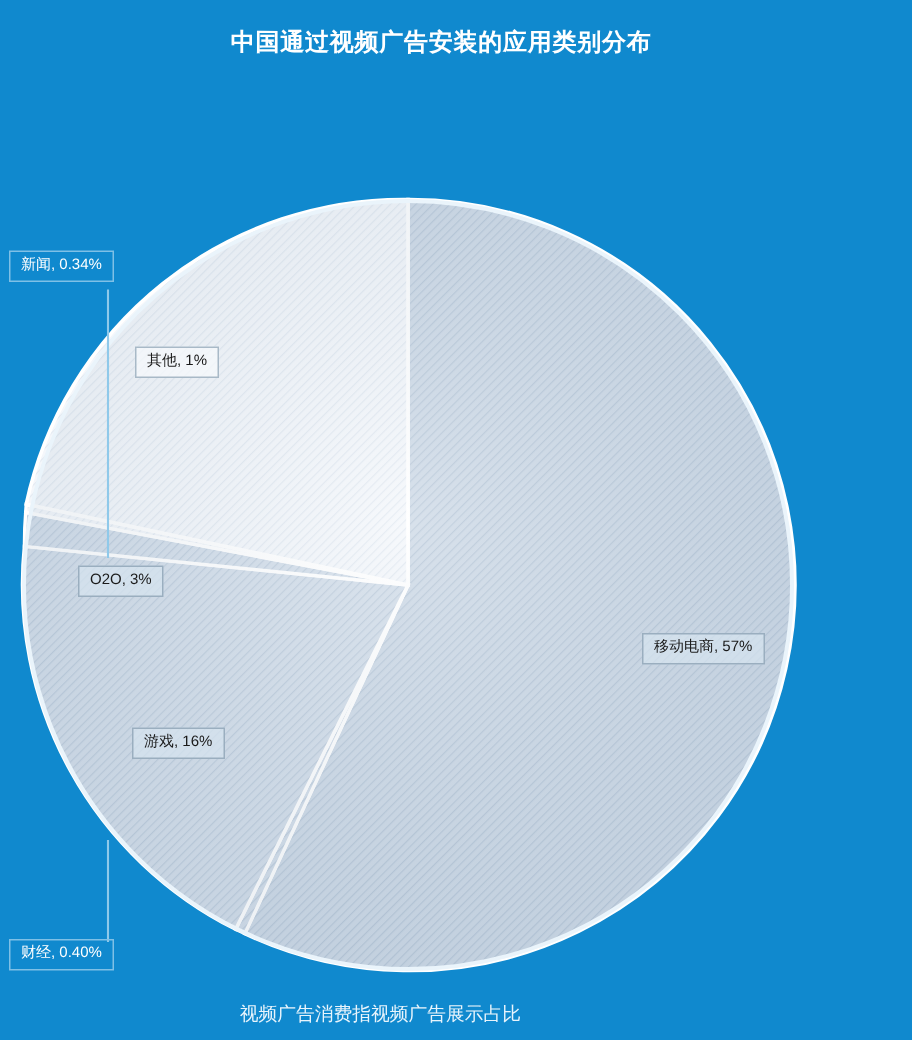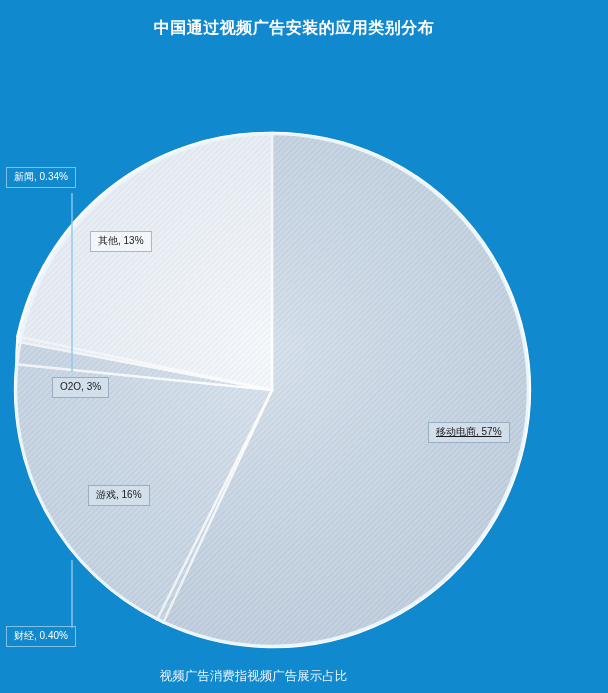--- a/index.html
+++ b/index.html
@@ -120,25 +120,25 @@
     <circle cx="272" cy="390" r="256" fill="none" stroke="#eaf4fb" stroke-width="2.6"></circle>
 
     <g>
       <line x1="72" y1="193" x2="72" y2="372" stroke="#8fc9ea" stroke-width="1.4"></line>
       <line x1="72" y1="560" x2="72" y2="628" stroke="#8fc9ea" stroke-width="1.4"></line>
     </g>
   </svg>
 
   <div class="data-label on-blue" style="left:6px; top:167px;">新闻, 0.34%</div>
 
-  <div class="data-label on-pie-light" style="left:90px; top:231px;">其他, 13%</div>
+  <div class="data-label on-pie-light" style="left:90px; top:231px;">其他, 1%</div>
 
   <div class="data-label on-pie-blue" style="left:20px; top:377px;">O2O, 3%</div>
 
   <div class="data-label on-pie-blue" style="left:56px; top:485px;text-align:center;">游戏, 16%</div>
 
-  <div class="data-label on-pie-blue" style="left:396px; top:422px;text-decoration:underline;">移动电商, 57%</div>
+  <div class="data-label on-pie-blue" style="left:396px; top:422px;">移动电商, 57%</div>
 
   <div class="data-label on-blue" style="left:6px; top:626px;text-align:center;">财经, 0.40%</div>
 
   <div class="chart-footer">视频广告消费指视频广告展示占比</div>
 
 </div>
 
 </body></html>

